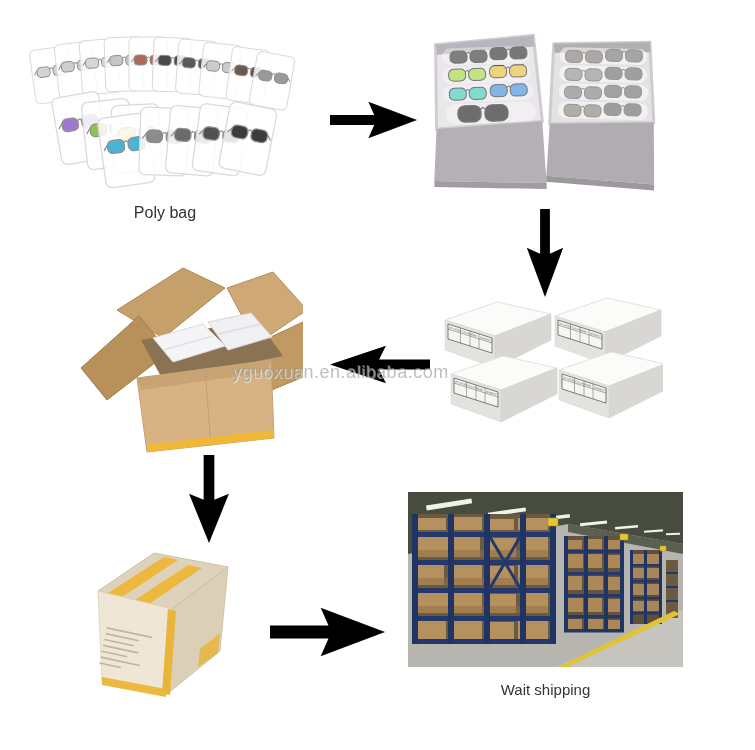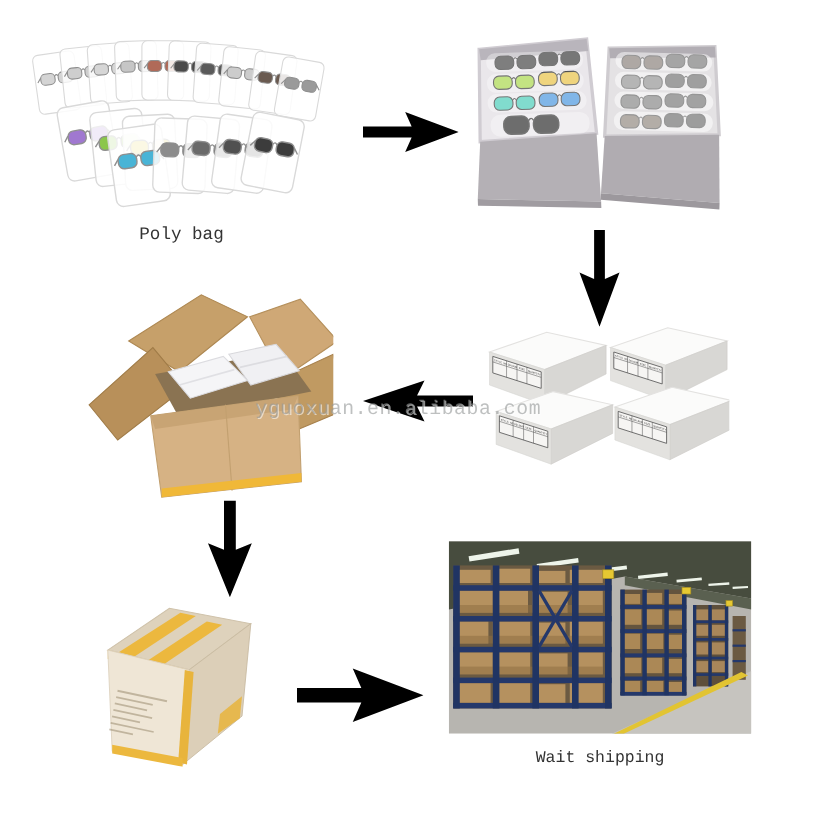--- a/index.html
+++ b/index.html
@@ -1,17 +1,17 @@
 <!DOCTYPE html>
 <html><head>
 <meta charset="utf-8">
 <style>
   html,body{margin:0;padding:0;background:#fff;}
   #canvas{position:relative;width:755px;height:722px;background:#ffffff;overflow:hidden;
-          font-family:Liberation Mono, monospace;}
+          font-family:Liberation Sans, sans-serif;}
   .photo{position:absolute;}
   .arrow{position:absolute;}
   .arrow svg{display:block;width:100%;height:100%;}
   .caption{position:absolute;text-align:center;color:#333;font-size:16px;}
   #watermark{position:absolute;left:232px;top:362px;z-index:50;
              font-size:18px;color:rgba(150,153,153,0.62);letter-spacing:.5px;
              text-shadow:1px 1px 0 rgba(255,255,255,0.55);white-space:nowrap;pointer-events:none;}
   svg{display:block;}
 </style>
 </head>

